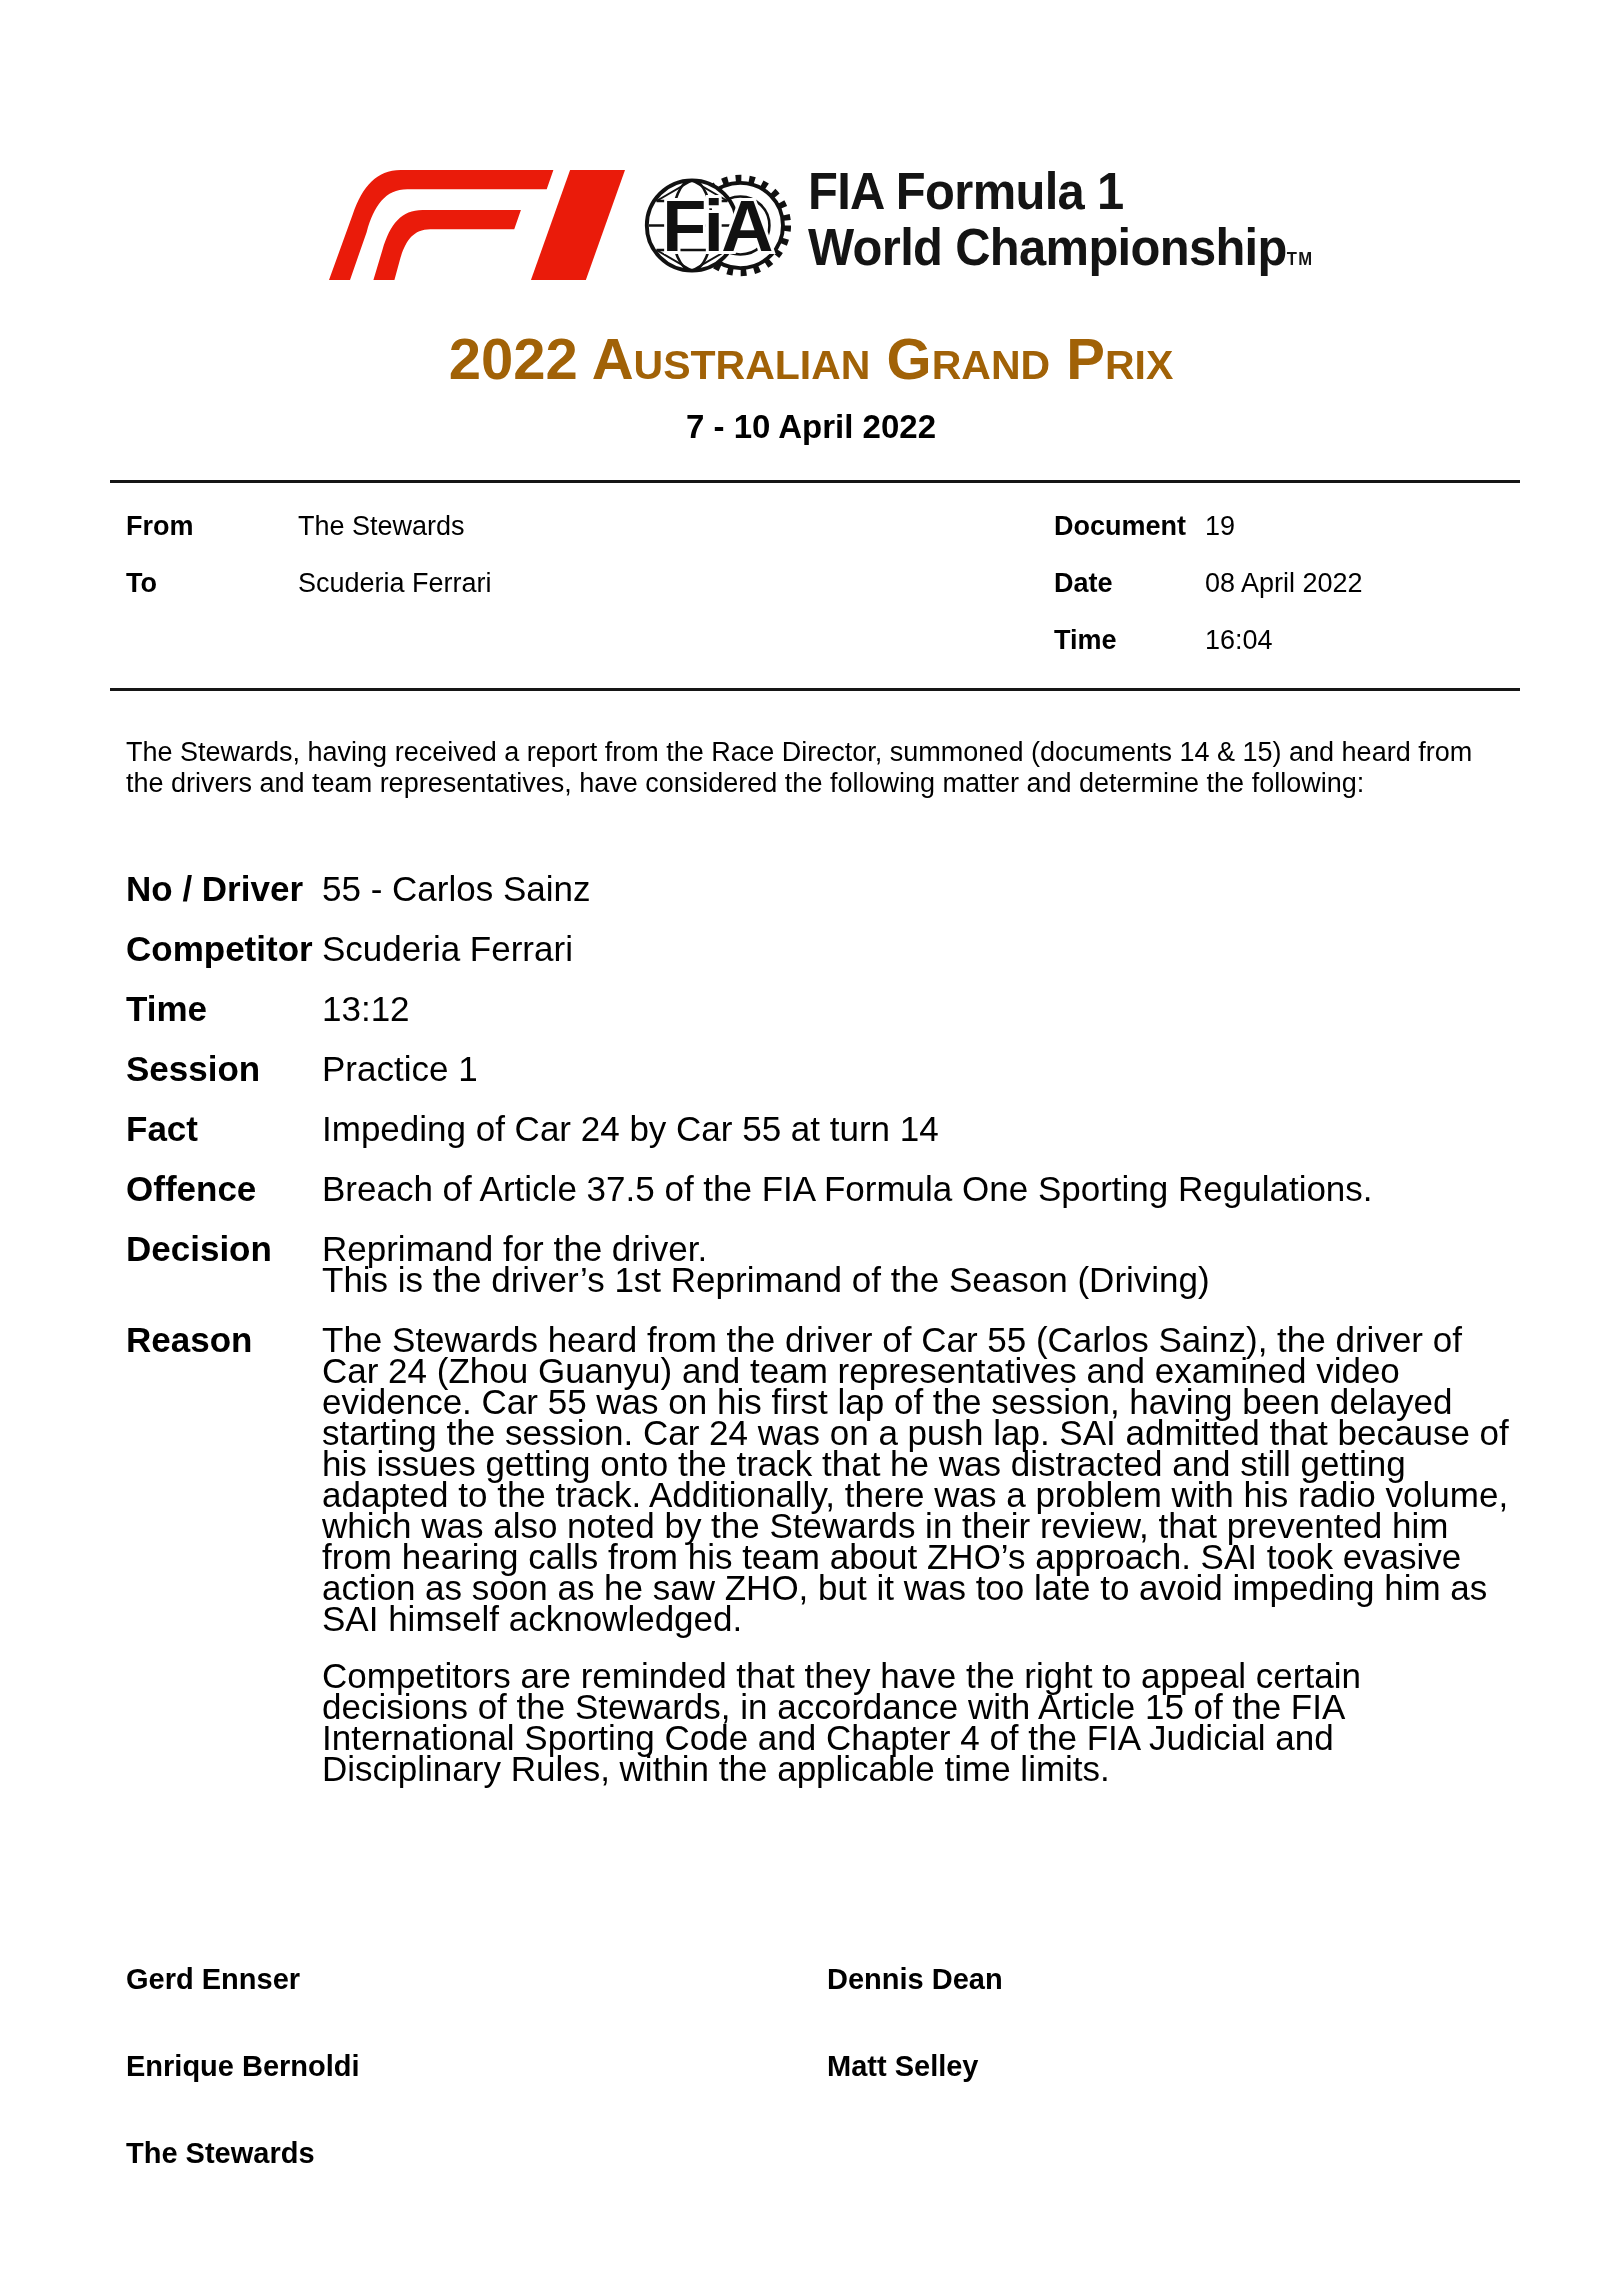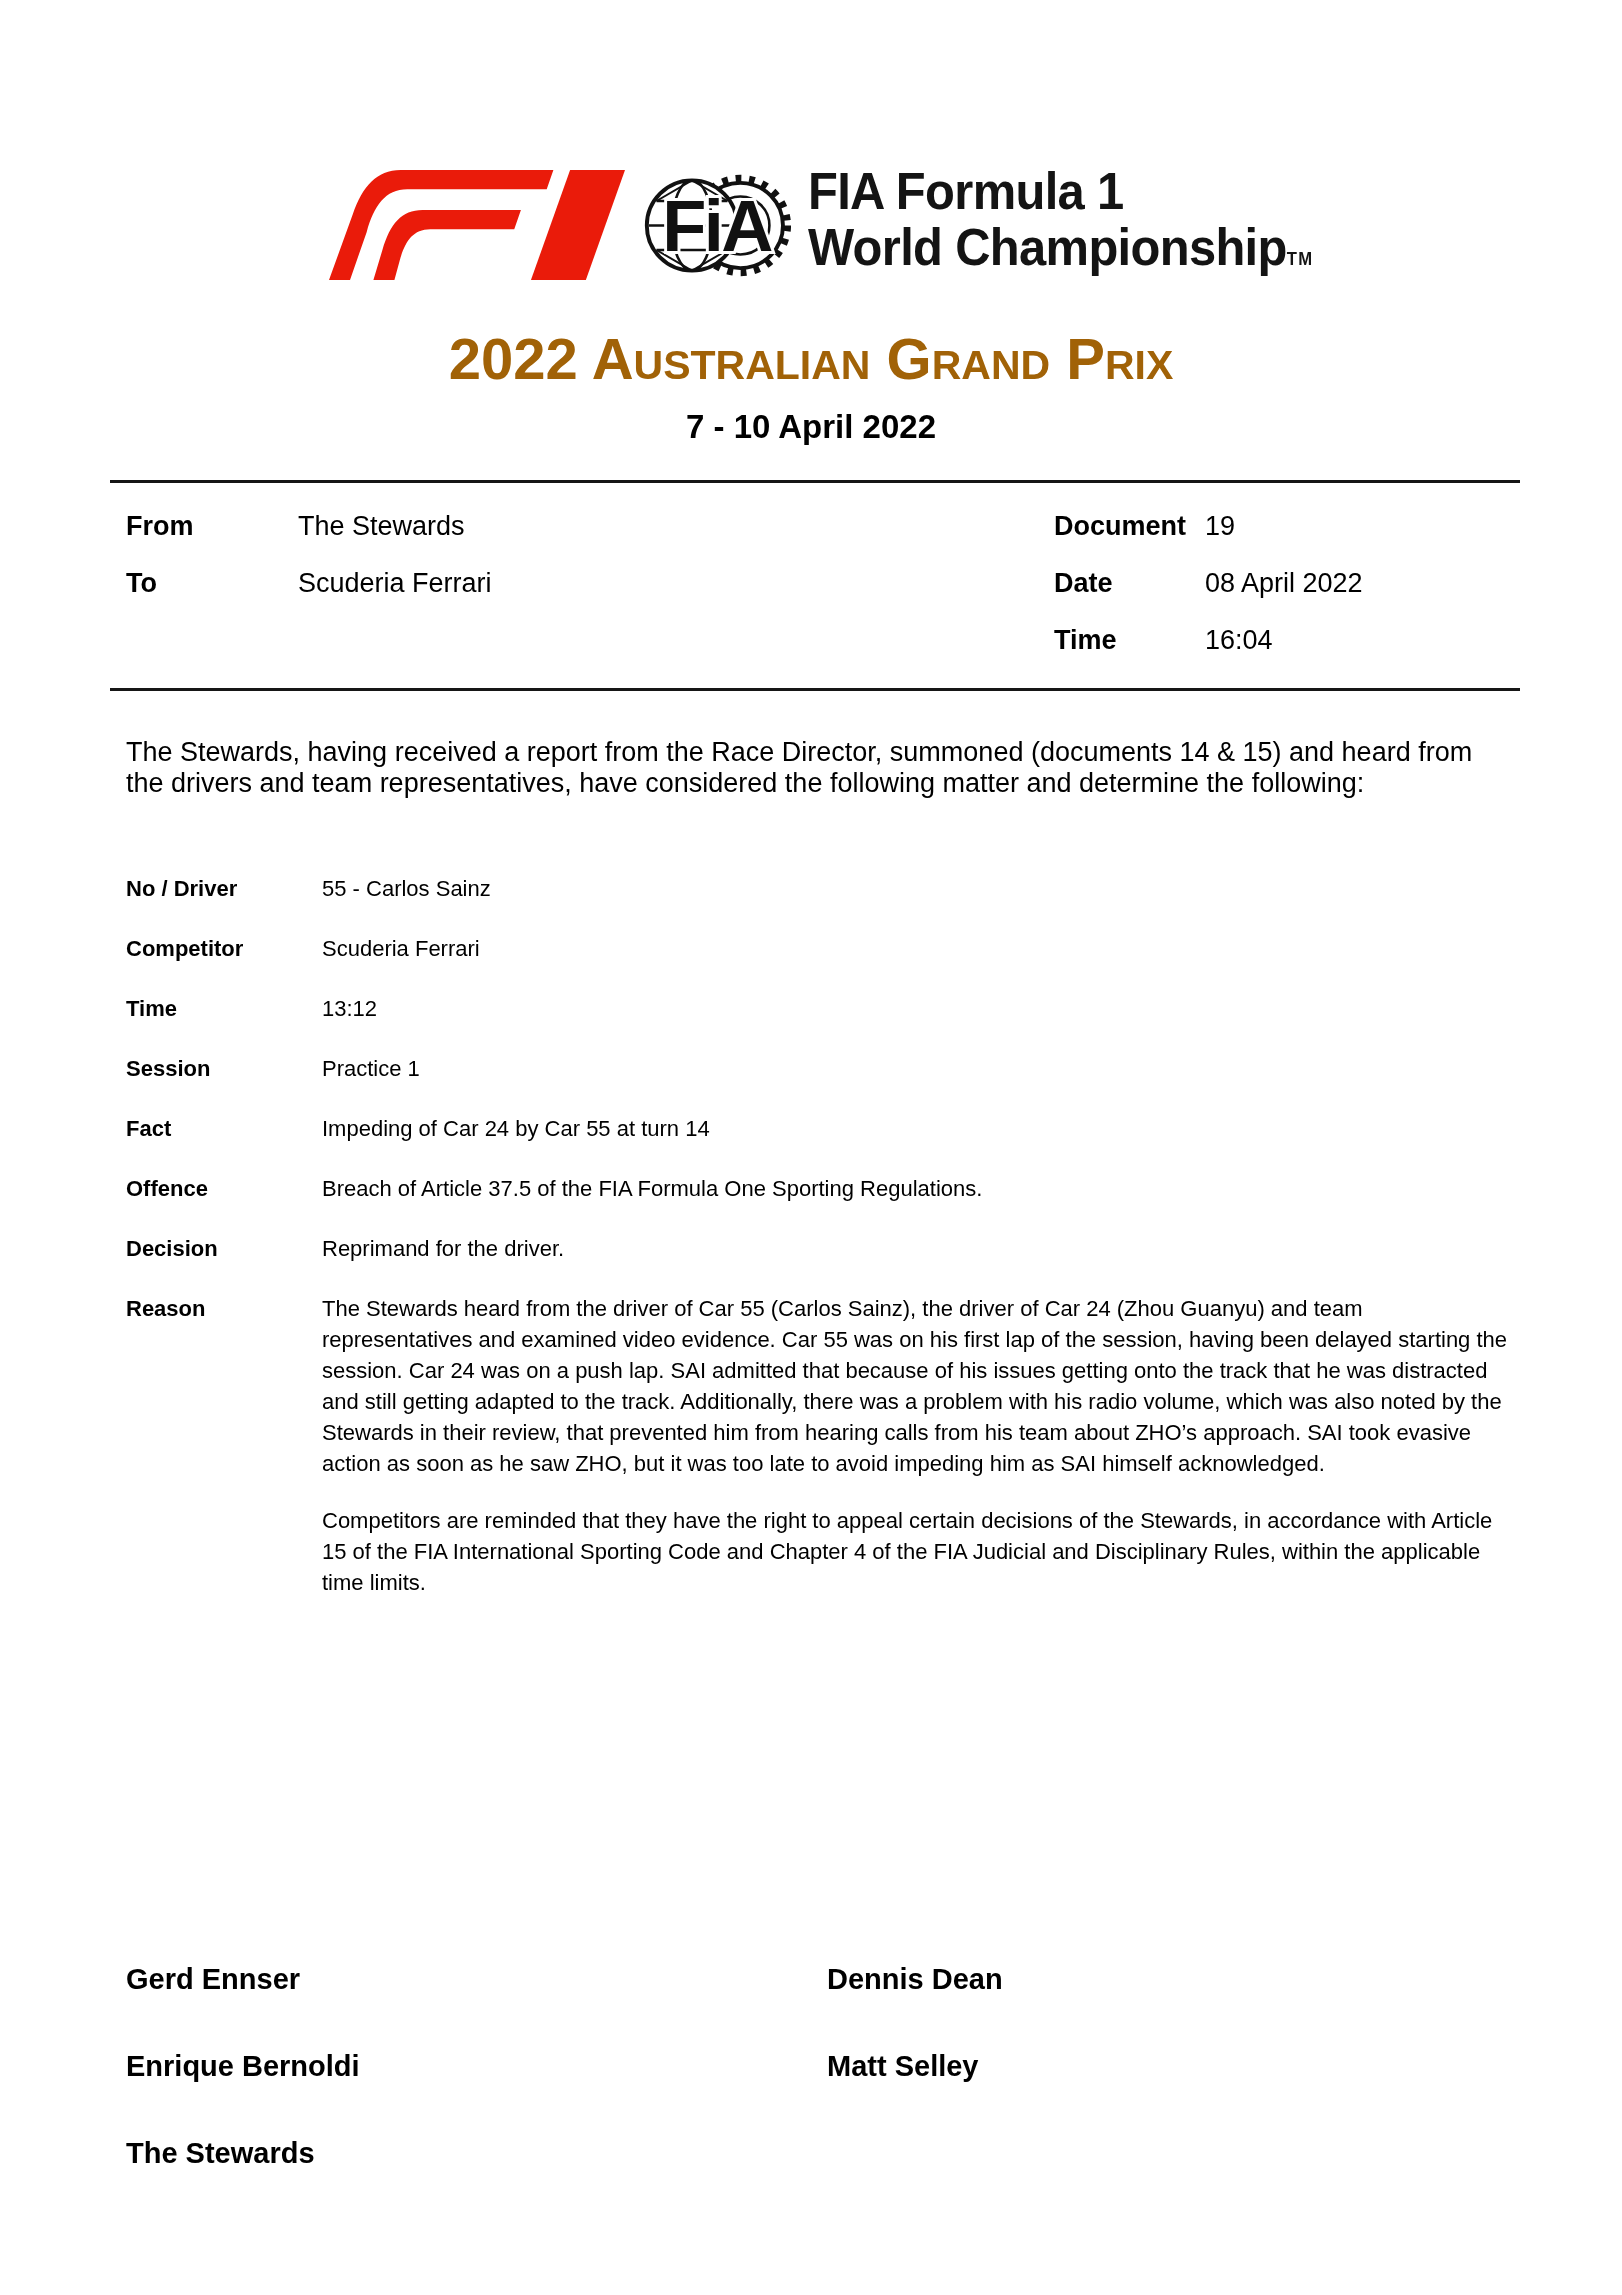--- a/index.html
+++ b/index.html
@@ -43,21 +43,21 @@
   .mlabel{font-weight:bold;flex:none;}
   .meta-left .mlabel{width:172px;}
   .meta-right .mlabel{width:151px;}
   .mvalue{flex:1;}
   .intro{
     position:absolute;top:737px;left:126px;width:1388px;margin:0;
     font-size:27px;line-height:31px;
   }
   .fields{
     position:absolute;top:873px;left:126px;width:1388px;
-    font-size:22px;line-height:31px;
+    font-size:35px;line-height:31px;
   }
   .frow{display:flex;align-items:flex-start;margin-bottom:29px;}
   .frow:last-child{margin-bottom:0;}
   .flabel{width:196px;flex:none;font-weight:bold;}
   .fvalue{flex:1;}
   .fvalue p{margin:0 0 26px 0;}
   .fvalue p:last-child{margin-bottom:0;}
   .signatures{
     position:absolute;top:1963px;left:126px;width:1388px;
     font-size:29px;line-height:33px;font-weight:bold;
@@ -163,20 +163,21 @@
       <div class="fvalue">Impeding of Car 24 by Car 55 at turn 14</div>
     </div>
     <div class="frow">
       <div class="flabel">Offence</div>
       <div class="fvalue">Breach of Article 37.5 of the FIA Formula One Sporting Regulations.</div>
     </div>
     <div class="frow">
       <div class="flabel">Decision</div>
       <div class="fvalue">
         <div>Reprimand for the driver.</div>
+        <div>This is the driver’s 1st Reprimand of the Season (Driving)</div>
       </div>
     </div>
     <div class="frow">
       <div class="flabel">Reason</div>
       <div class="fvalue">
         <p>The Stewards heard from the driver of Car 55 (Carlos Sainz), the driver of Car 24 (Zhou Guanyu) and team representatives and examined video evidence. Car 55 was on his first lap of the session, having been delayed starting the session. Car 24 was on a push lap. SAI admitted that because of his issues getting onto the track that he was distracted and still getting adapted to the track. Additionally, there was a problem with his radio volume, which was also noted by the Stewards in their review, that prevented him from hearing calls from his team about ZHO’s approach. SAI took evasive action as soon as he saw ZHO, but it was too late to avoid impeding him as SAI himself acknowledged.</p>
         <p>Competitors are reminded that they have the right to appeal certain decisions of the Stewards, in accordance with Article 15 of the FIA International Sporting Code and Chapter 4 of the FIA Judicial and Disciplinary Rules, within the applicable time limits.</p>
       </div>
     </div>
   </div>

